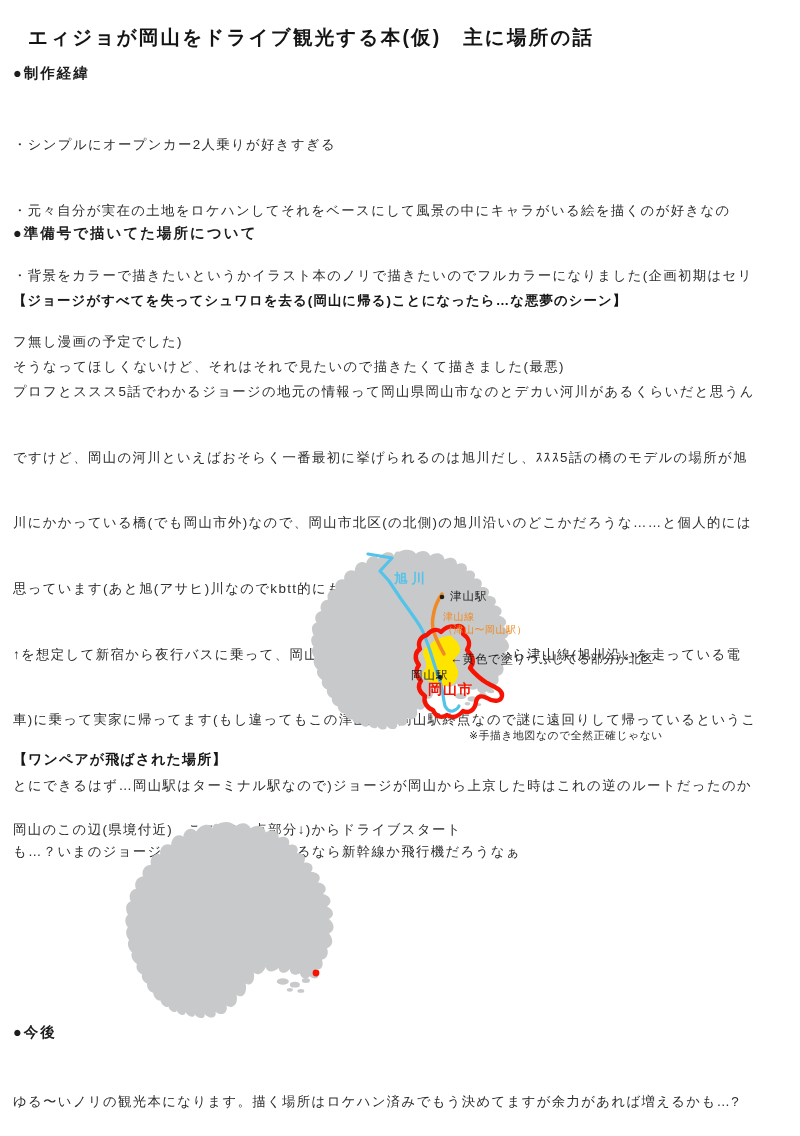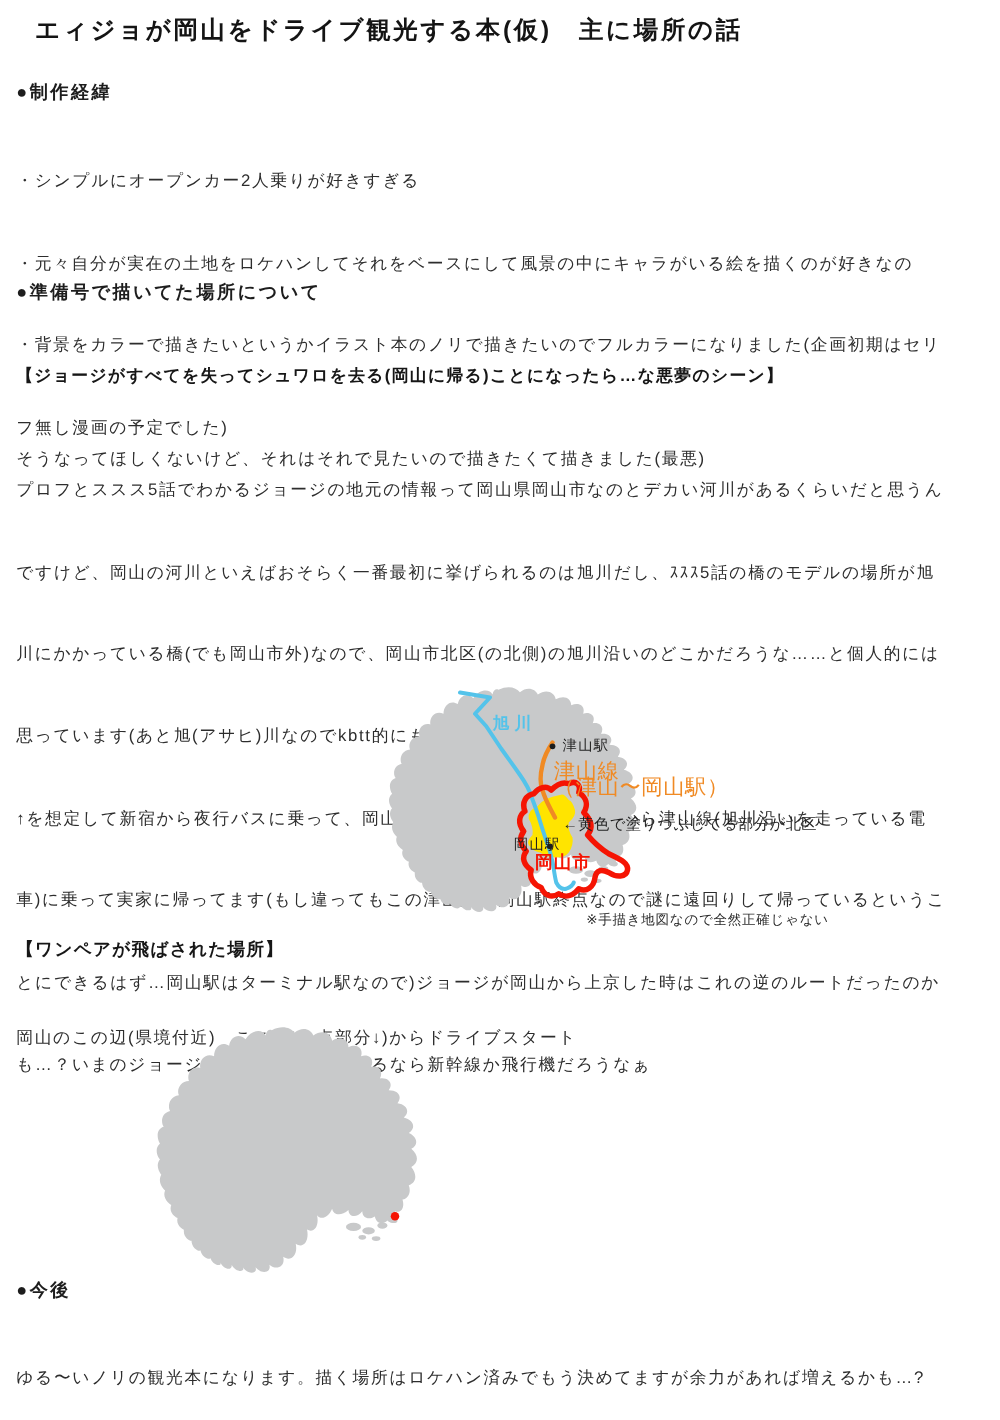--- a/index.html
+++ b/index.html
@@ -8,31 +8,31 @@
   .abs{position:absolute;white-space:pre;}
   .title{font-size:19.5px;font-weight:700;letter-spacing:2.2px;color:#141414;}
   .h{font-size:14.5px;font-weight:600;letter-spacing:2px;color:#1d1d1d;}
   .boldline{font-weight:700;color:#161616;letter-spacing:1.1px;}
   .lines{font-size:13.4px;letter-spacing:1.35px;line-height:21.9px;color:#2d2d2d;}
   .lines div{white-space:pre;}
   .fig{position:absolute;}
   .ml{position:absolute;white-space:pre;color:#222222;}
   .ml-river{font-size:13.5px;letter-spacing:4px;color:#54c3ea;font-weight:600;}
   .ml-sta{font-size:11.5px;letter-spacing:1px;color:#1f1f1f;}
-  .ml-rail{font-size:17px;letter-spacing:0.5px;line-height:13px;color:#f08a24;white-space:pre-line;}
+  .ml-rail{font-size:10px;letter-spacing:0.5px;line-height:13px;color:#f08a24;white-space:pre-line;}
   .ml-kita{font-size:12.2px;letter-spacing:0.4px;color:#1f1f1f;}
   .ml-city{font-size:14px;letter-spacing:1px;color:#f51403;font-weight:600;}
   .ml-note{font-size:10.8px;letter-spacing:0.6px;color:#2a2a2a;}
 </style>
 </head>
 <body>
 
 <div class="page">
 
-  <div class="abs title" style="left:28px;top:10px;text-align:center;">エィジョが岡山をドライブ観光する本(仮)　主に場所の話</div>
+  <div class="abs title" style="left:28px;top:24px;text-align:center;">エィジョが岡山をドライブ観光する本(仮)　主に場所の話</div>
 
   <div class="abs h" style="left:13px;top:64px;">●制作経緯</div>
   <div class="abs lines" style="left:13px;top:90px;">
     <div>・シンプルにオープンカー2人乗りが好きすぎる</div>
     <div>・元々自分が実在の土地をロケハンしてそれをベースにして風景の中にキャラがいる絵を描くのが好きなの</div>
     <div>・背景をカラーで描きたいというかイラスト本のノリで描きたいのでフルカラーになりました(企画初期はセリ</div>
     <div>フ無し漫画の予定でした)</div>
   </div>
 
   <div class="abs h" style="left:13px;top:224px;">●準備号で描いてた場所について</div>

